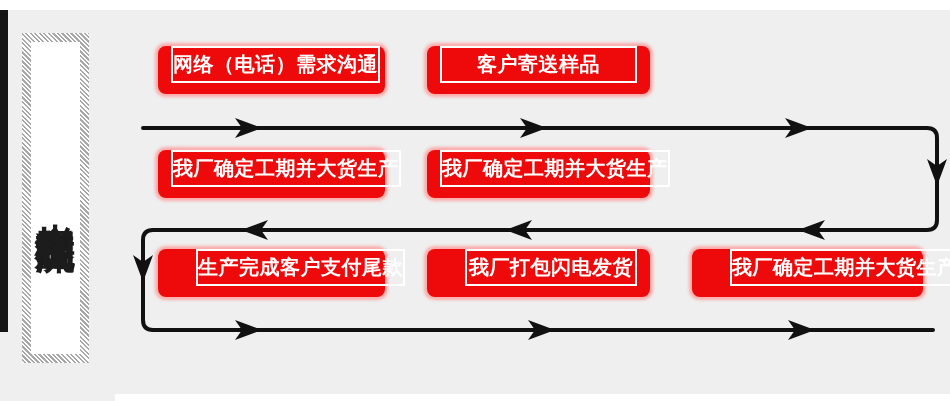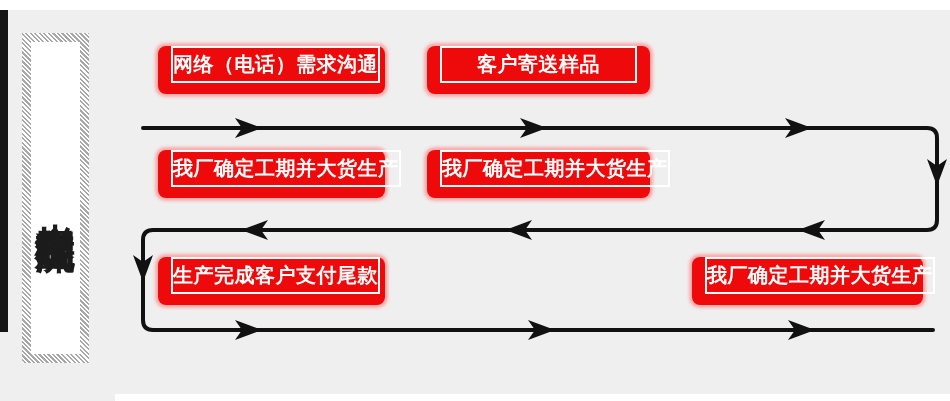--- a/index.html
+++ b/index.html
@@ -60,21 +60,21 @@
     margin: 0 13px;
     flex: 1;
     height: 37px;
     display: flex; align-items: center; justify-content: center;
     color: #ffffff;
     font-size: 20px;
     font-weight: bold;
     white-space: nowrap;
     letter-spacing: 0.5px;
   }
-  .r1 { top: 46px; }  .r2 { top: 150px; }  .r3 { top: 257px; }
+  .r1 { top: 46px; }  .r2 { top: 150px; }  .r3 { top: 249px; padding-left: 25px; }
   .c1 { left: 158px; width: 227px; }
   .c2 { left: 427px; width: 223px; font-family: Liberation Serif, serif; }
   .c3 { left: 692px; width: 231px; }
   svg.connectors { position: absolute; left: 0; top: 0; }
 </style>
 </head>
 <body>
 
 <div class="stage">
 
@@ -118,17 +118,20 @@
   <div class="flow-box r2 c1">
     <div class="flow-box-inner">我厂确定工期并大货生产</div>
   </div>
   <div class="flow-box r2 c2">
     <div class="flow-box-inner">我厂确定工期并大货生产</div>
   </div>
 
   <div class="flow-box r3 c1">
     <div class="flow-box-inner">生产完成客户支付尾款</div>
   </div>
+  <div class="flow-box r3 c2">
+    <div class="flow-box-inner">我厂打包闪电发货</div>
+  </div>
   <div class="flow-box r3 c3">
     <div class="flow-box-inner">我厂确定工期并大货生产</div>
   </div>
 
 </div>
 
 </body></html>

